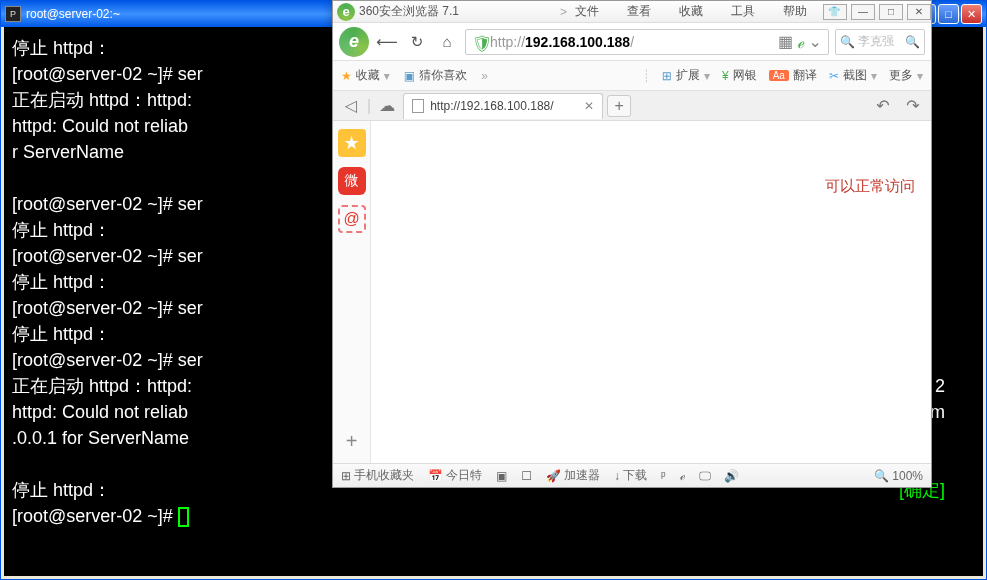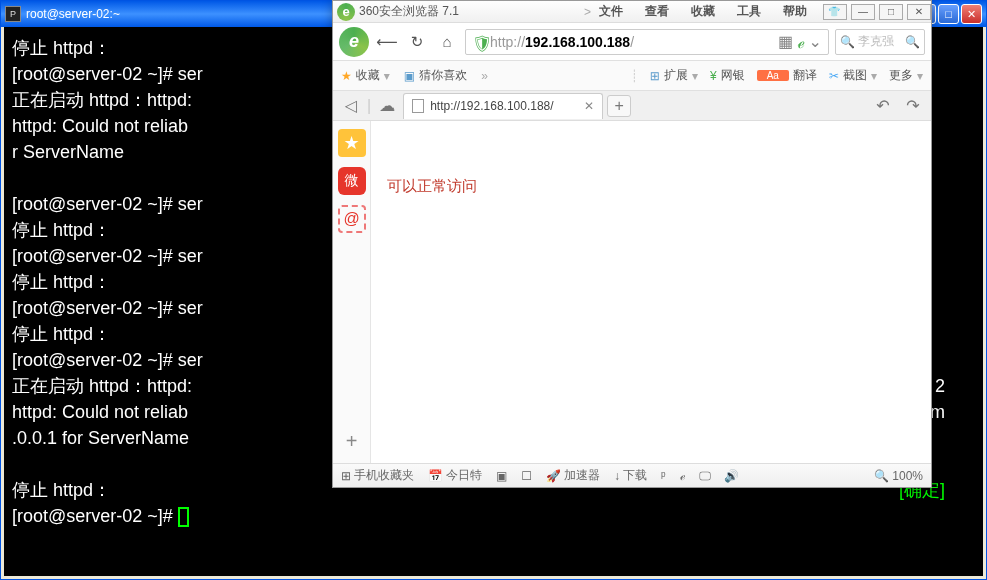--- a/index.html
+++ b/index.html
@@ -16,21 +16,21 @@
 .terminal-body { position: absolute; top: 26px; left: 3px; right: 3px; bottom: 3px; background: #000; color: #fff; font-family: "Courier New", monospace; font-size: 18px; padding: 8px; line-height: 26px; overflow: hidden; }
 .t-green { color: #00ff00; }
 .t-cursor { display: inline-block; width: 11px; height: 20px; border: 2px solid #00ff00; vertical-align: middle; }
 .t-right { float: right; padding-right: 30px; }
 
 
 .browser-window { position: absolute; top: 0; left: 332px; width: 600px; height: 488px; background: #fff; border: 1px solid #999; box-shadow: 0 2px 10px rgba(0,0,0,0.3); }
 .browser-topbar { height: 22px; background: linear-gradient(to bottom, #fefefe, #f0f0f0); border-bottom: 1px solid #ddd; display: flex; align-items: center; font-size: 12px; color: #555; }
 .browser-brand { display: flex; align-items: center; padding-left: 4px; }
 .brand-icon { width: 18px; height: 18px; border-radius: 50%; background: conic-gradient(#4caf50, #8bc34a, #4caf50); display: flex; align-items: center; justify-content: center; color: #fff; font-size: 13px; font-weight: bold; margin-right: 4px; }
-.browser-menu { display: flex; gap: 22px; margin-left: auto; padding-right: 6px; font-weight: bold; }
+.browser-menu { display: flex; gap: 28px; margin-left: auto; padding-right: 6px; }
 .browser-menu span { cursor: pointer; }
 .win-controls { display: flex; gap: 4px; margin-left: 10px; }
 .win-btn { width: 24px; height: 16px; border: 1px solid #aaa; background: #f5f5f5; display: flex; align-items: center; justify-content: center; font-size: 10px; cursor: pointer; }
 
 .browser-addrbar { height: 38px; background: #fff; border-bottom: 1px solid #e0e0e0; display: flex; align-items: center; padding: 0 6px; gap: 6px; }
 .brand-big { width: 30px; height: 30px; border-radius: 50%; background: conic-gradient(#4caf50 0deg, #8bc34a 120deg, #66bb6a 240deg, #4caf50 360deg); display: flex; align-items: center; justify-content: center; color: #fff; font-size: 18px; font-weight: bold; font-style: italic; }
 .nav-btn { width: 24px; height: 24px; display: flex; align-items: center; justify-content: center; color: #555; font-size: 15px; cursor: pointer; border-radius: 3px; }
 .addr-box { flex: 1; height: 26px; border: 1px solid #ccc; border-radius: 2px; display: flex; align-items: center; padding: 0 6px; gap: 4px; }
 .addr-shield { width: 14px; height: 16px; color: #4caf50; }
 .addr-text { font-size: 14px; color: #999; flex: 1; }
@@ -53,21 +53,21 @@
 
 .browser-content-wrap { position: absolute; top: 120px; left: 0; right: 0; bottom: 24px; display: flex; }
 .side-strip { width: 38px; background: #fafafa; border-right: 1px solid #e5e5e5; display: flex; flex-direction: column; align-items: center; padding-top: 8px; gap: 10px; }
 .side-ico { width: 28px; height: 28px; display: flex; align-items: center; justify-content: center; font-size: 18px; cursor: pointer; border-radius: 4px; }
 .ico-star { background: #ffc33a; color: #fff; }
 .ico-weibo { background: #e6352b; color: #fff; border-radius: 6px; font-size: 14px; }
 .ico-at { border: 2px dashed #e77; color: #e6352b; font-size: 16px; }
 .side-plus { margin-top: auto; margin-bottom: 10px; color: #888; font-size: 20px; cursor: pointer; }
 .browser-page { flex: 1; background: #fff; padding: 16px; position: relative; }
 .page-h1 { font-family: "Times New Roman", serif; font-size: 27px; font-weight: bold; color: #000; }
-.page-note { color: #c0392b; font-size: 15px; text-align: left; margin-top: 40px; }
+.page-note { color: #c0392b; font-size: 15px; text-align: right; margin-top: 40px; }
 
 .browser-status { position: absolute; bottom: 0; left: 0; right: 0; height: 24px; background: linear-gradient(to bottom, #fafafa, #eee); border-top: 1px solid #ddd; display: flex; align-items: center; padding: 0 8px; gap: 14px; font-size: 12px; color: #666; }
 .status-item { display: flex; align-items: center; gap: 3px; cursor: pointer; }
 .status-right { margin-left: auto; display: flex; gap: 14px; align-items: center; }
 </style>
 </head>
 <body>
 
 <div class="terminal-window">
   <div class="terminal-titlebar">
@@ -159,21 +159,21 @@
       <div class="book-item">
           <span style="color:#5c9ccc;">⊞</span>
           <span>扩展</span>
           <span style="color:#aaa;">▾</span>
         </div>
       <div class="book-item">
           <span style="color:#4caf50;">¥</span>
           <span>网银</span>
         </div>
       <div class="book-item">
-          <span style="background:#ff7043;color:#fff;padding:0 10px;border-radius:2px;font-size:10px;">Aa</span>
+          <span style="background:#ff7043;color:#fff;padding:0 4px;border-radius:2px;font-size:10px;">Aa</span>
           <span>翻译</span>
         </div>
       <div class="book-item">
           <span style="color:#42a5f5;">✂</span>
           <span>截图</span>
           <span style="color:#aaa;">▾</span>
         </div>
       <div class="book-item">
           <span>更多</span>
           <span style="color:#aaa;">▾</span>

